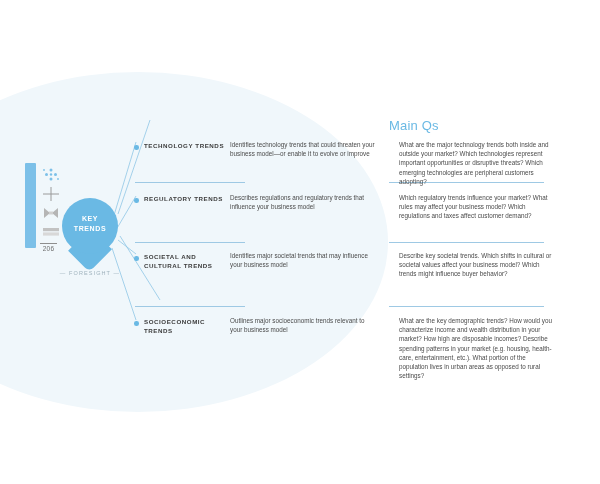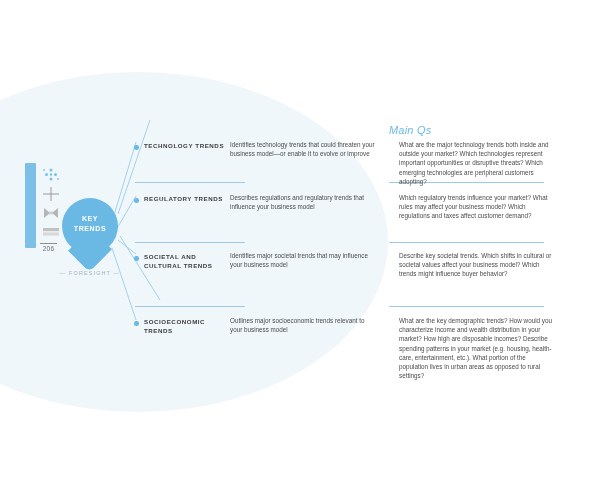--- a/index.html
+++ b/index.html
@@ -78,22 +78,22 @@
   .qs{
     position:absolute;left:265px;top:-1px;width:155px;
     font-size:6.3px;line-height:9.2px;color:#4a4a4a;
   }
 
   
   .hr{position:absolute;height:1px;background:#9ec9e4;z-index:5;}
 
   
   .mainqs{
-    position:absolute;left:389px;top:124px;
-    font-size:11px;color:#6ab9e4;letter-spacing:.2px;z-index:5;font-style:italic;
+    position:absolute;left:389px;top:118px;
+    font-size:13px;color:#6ab9e4;letter-spacing:.2px;z-index:5;
   }
 </style>
 </head>
 <body>
 
 <div class="page">
 
   <div class="bg-circle"></div>
 
   <div class="rail"></div>

